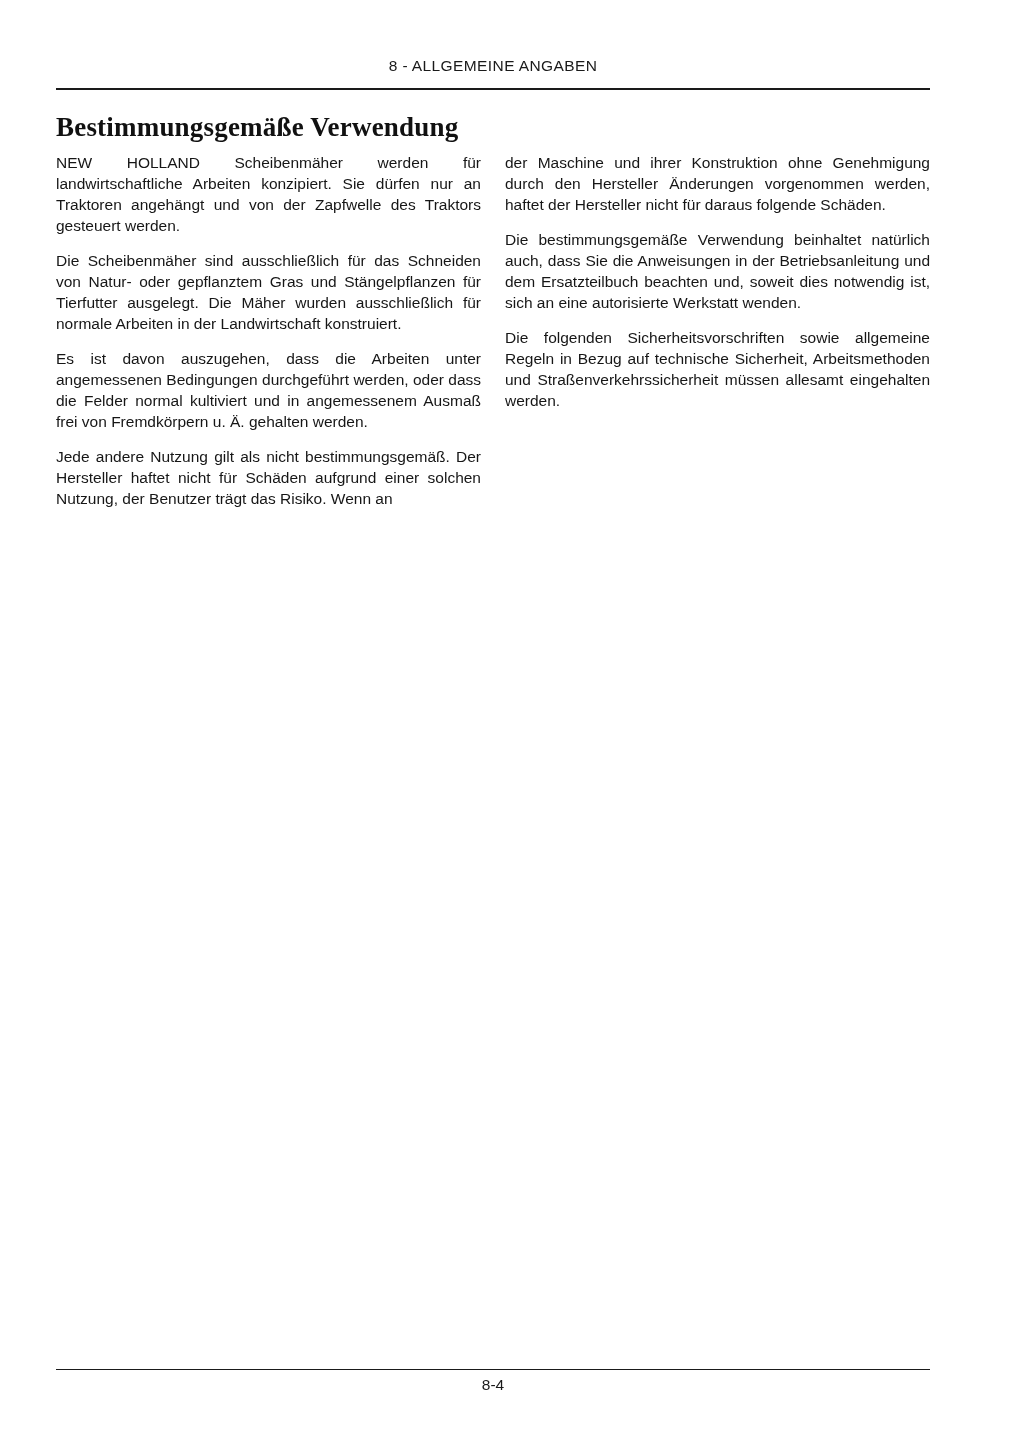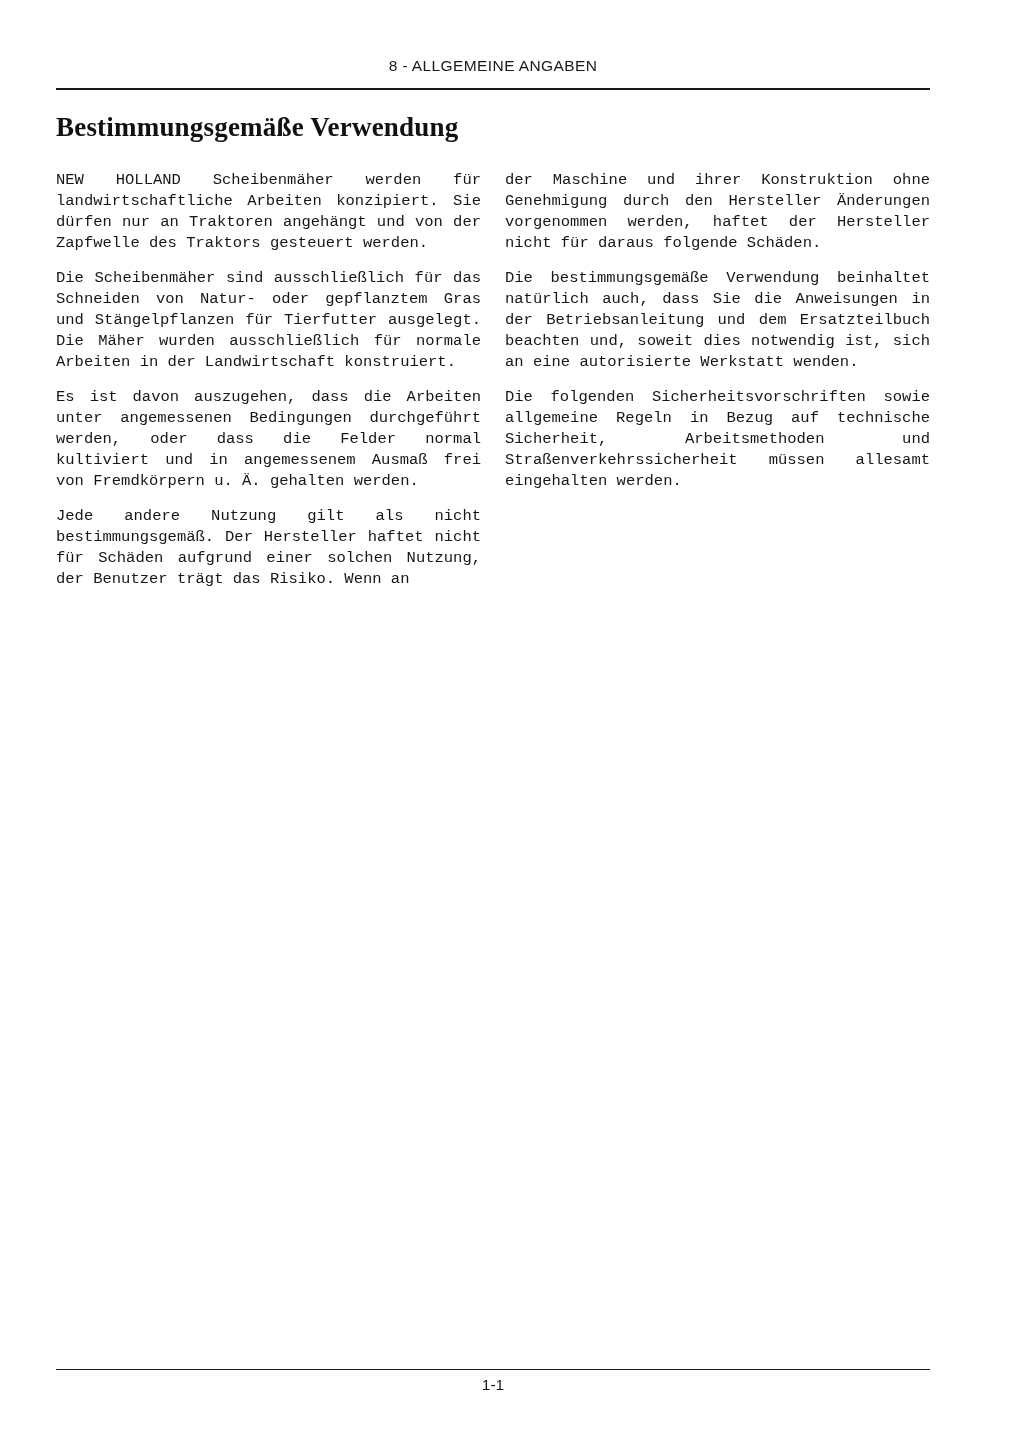--- a/index.html
+++ b/index.html
@@ -45,26 +45,25 @@
       width: 874px;
       font-size: 27px;
       font-weight: bold;
       letter-spacing: 0.2px;
       color: #111111;
       margin: 0;
       font-family: Liberation Serif, serif;
     }
     .columns {
       position: absolute;
-      top: 170px;
+      top: 152px;
       left: 56px;
       width: 874px;
       display: flex;
       gap: 24px;
-      font-family: Liberation Mono, monospace;
     }
     .col {
       flex: 1 1 0;
       min-width: 0;
     }
     .col p {
       margin: 0 0 14px 0;
       font-size: 15.5px;
       line-height: 21px;
       text-align: justify;
@@ -112,15 +111,15 @@
     <div class="col">
       <p>der Maschine und ihrer Konstruktion ohne Genehmigung durch den Hersteller Änderungen vorgenommen werden, haftet der Hersteller nicht für daraus folgende Schäden.</p>
       <p>Die bestimmungsgemäße Verwendung beinhaltet natürlich auch, dass Sie die Anweisungen in der Betriebsanleitung und dem Ersatzteilbuch beachten und, soweit dies notwendig ist, sich an eine autorisierte Werkstatt wenden.</p>
       <p>Die folgenden Sicherheitsvorschriften sowie allgemeine Regeln in Bezug auf technische Sicherheit, Arbeitsmethoden und Straßenverkehrssicherheit müssen allesamt eingehalten werden.</p>
     </div>
 
   </div>
 
   <hr class="footer-rule">
 
-  <div class="footer-text">1-1</div>
+  <div class="footer-text">8-4</div>
 
 </div>
 
 </body></html>

